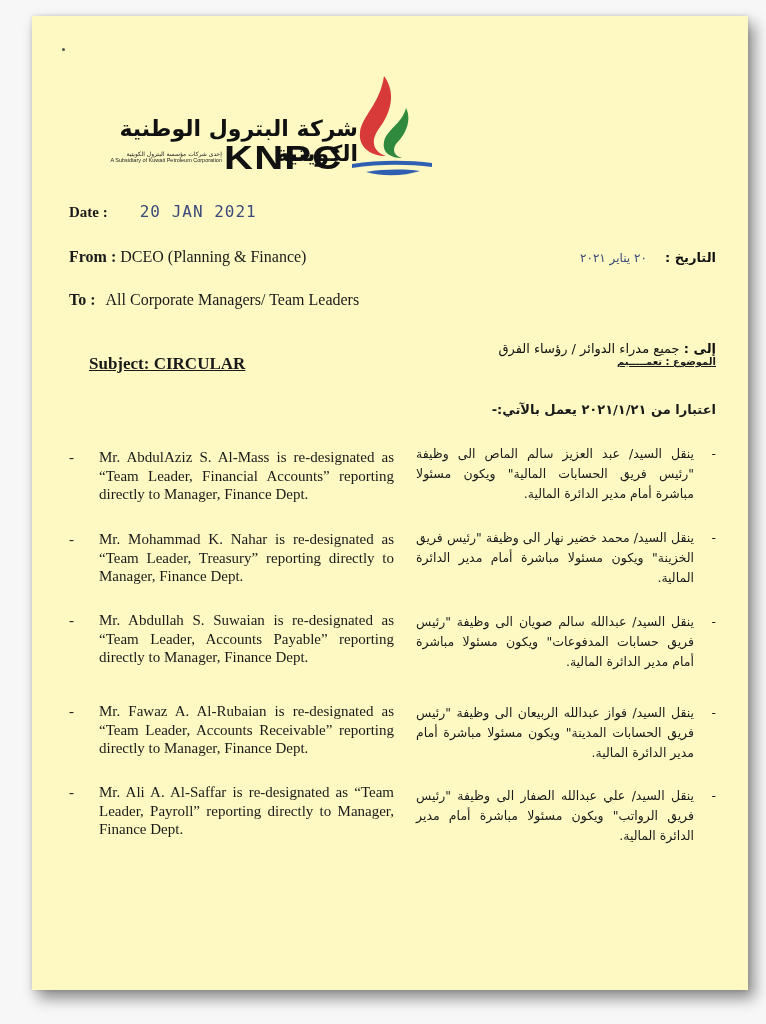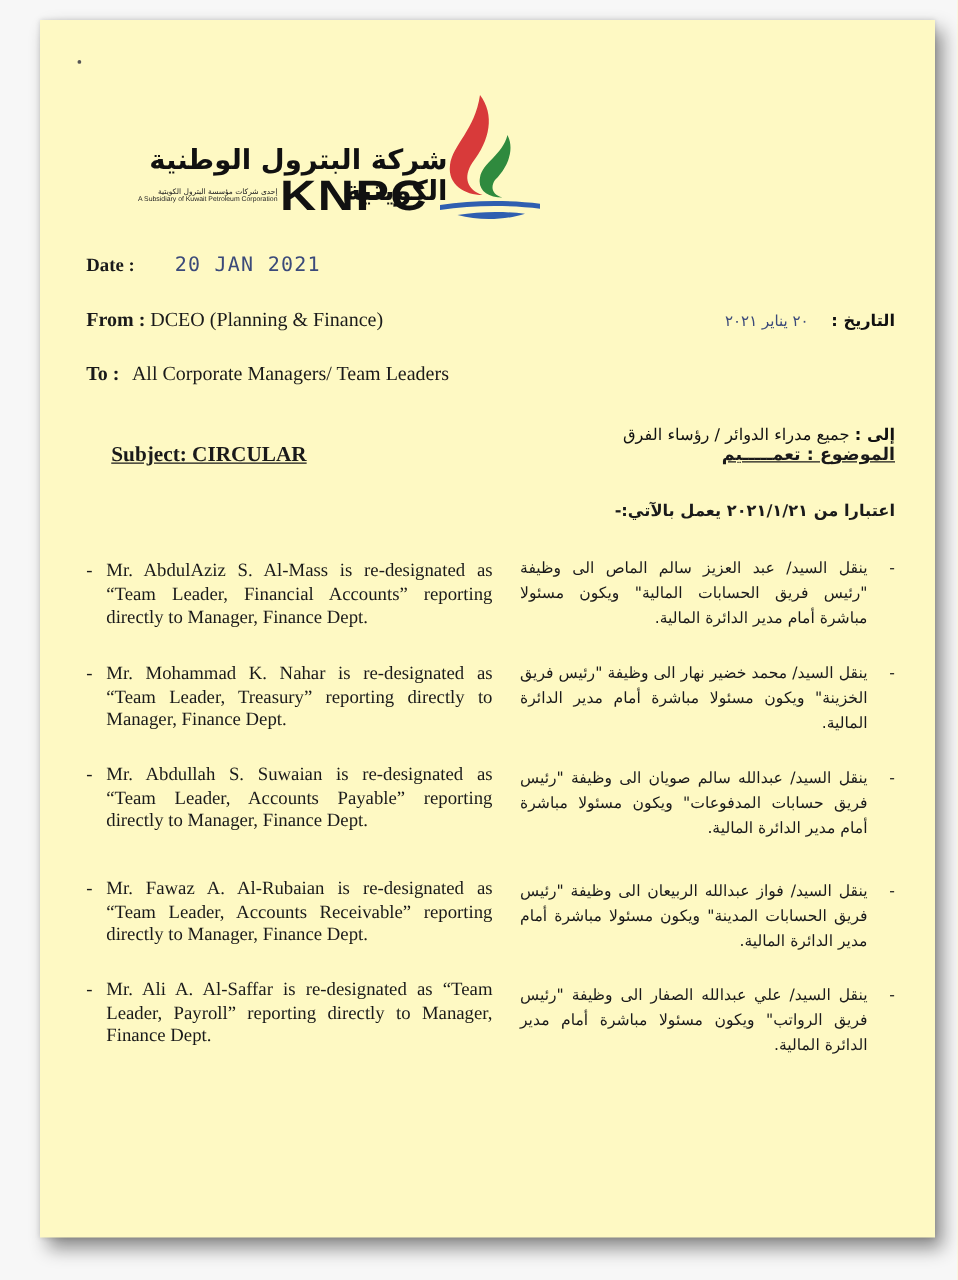--- a/index.html
+++ b/index.html
@@ -54,38 +54,38 @@
   .ar-row b { font-weight: bold; }
   .ar-stamp { color: #3b4a7a; font-size: 12px; margin-right: 14px; }
 
   
   .subject {
     position: absolute; left: 37px; top: 338px;
     font-weight: bold; font-size: 17px; text-decoration: underline; margin-left: 20px;
   }
   .ar-subject {
     position: absolute; right: 32px; top: 340px; direction: rtl;
-    font-family: "DejaVu Sans", sans-serif; font-weight: bold; font-size: 14px;
+    font-family: "DejaVu Sans", sans-serif; font-weight: bold; font-size: 10px;
     text-decoration: underline;
   }
   .effective {
     position: absolute; left: 37px; top: 370px; width: 320px;
     font-size: 16px; line-height: 20px;
   }
   .ar-effective {
     position: absolute; right: 32px; top: 386px; direction: rtl;
     font-family: "DejaVu Sans", sans-serif; font-weight: bold; font-size: 13px;
   }
 
   
   .item-en {
     position: absolute; left: 37px; width: 325px; font-size: 15px; line-height: 18.5px;
   }
   .item-en .dash { position: absolute; left: 0; top: 0; }
-  .item-en .txt { display: block; margin-left: 16px; text-align: justify; text-align-last: left; }
+  .item-en .txt { display: block; margin-left: 30px; text-align: justify; text-align-last: left; }
   .item-ar {
     position: absolute; right: 32px; width: 300px; direction: rtl;
     font-family: "DejaVu Sans", sans-serif; font-size: 12.5px; line-height: 20px;
   }
   .item-ar .dash { position: absolute; right: 0; top: 0; }
   .item-ar .txt { display: block; margin-right: 22px; text-align: justify; text-align-last: right; }
 
   .speck { position: absolute; width: 3px; height: 3px; border-radius: 50%; background: #555; }
 </style>
 </head>

